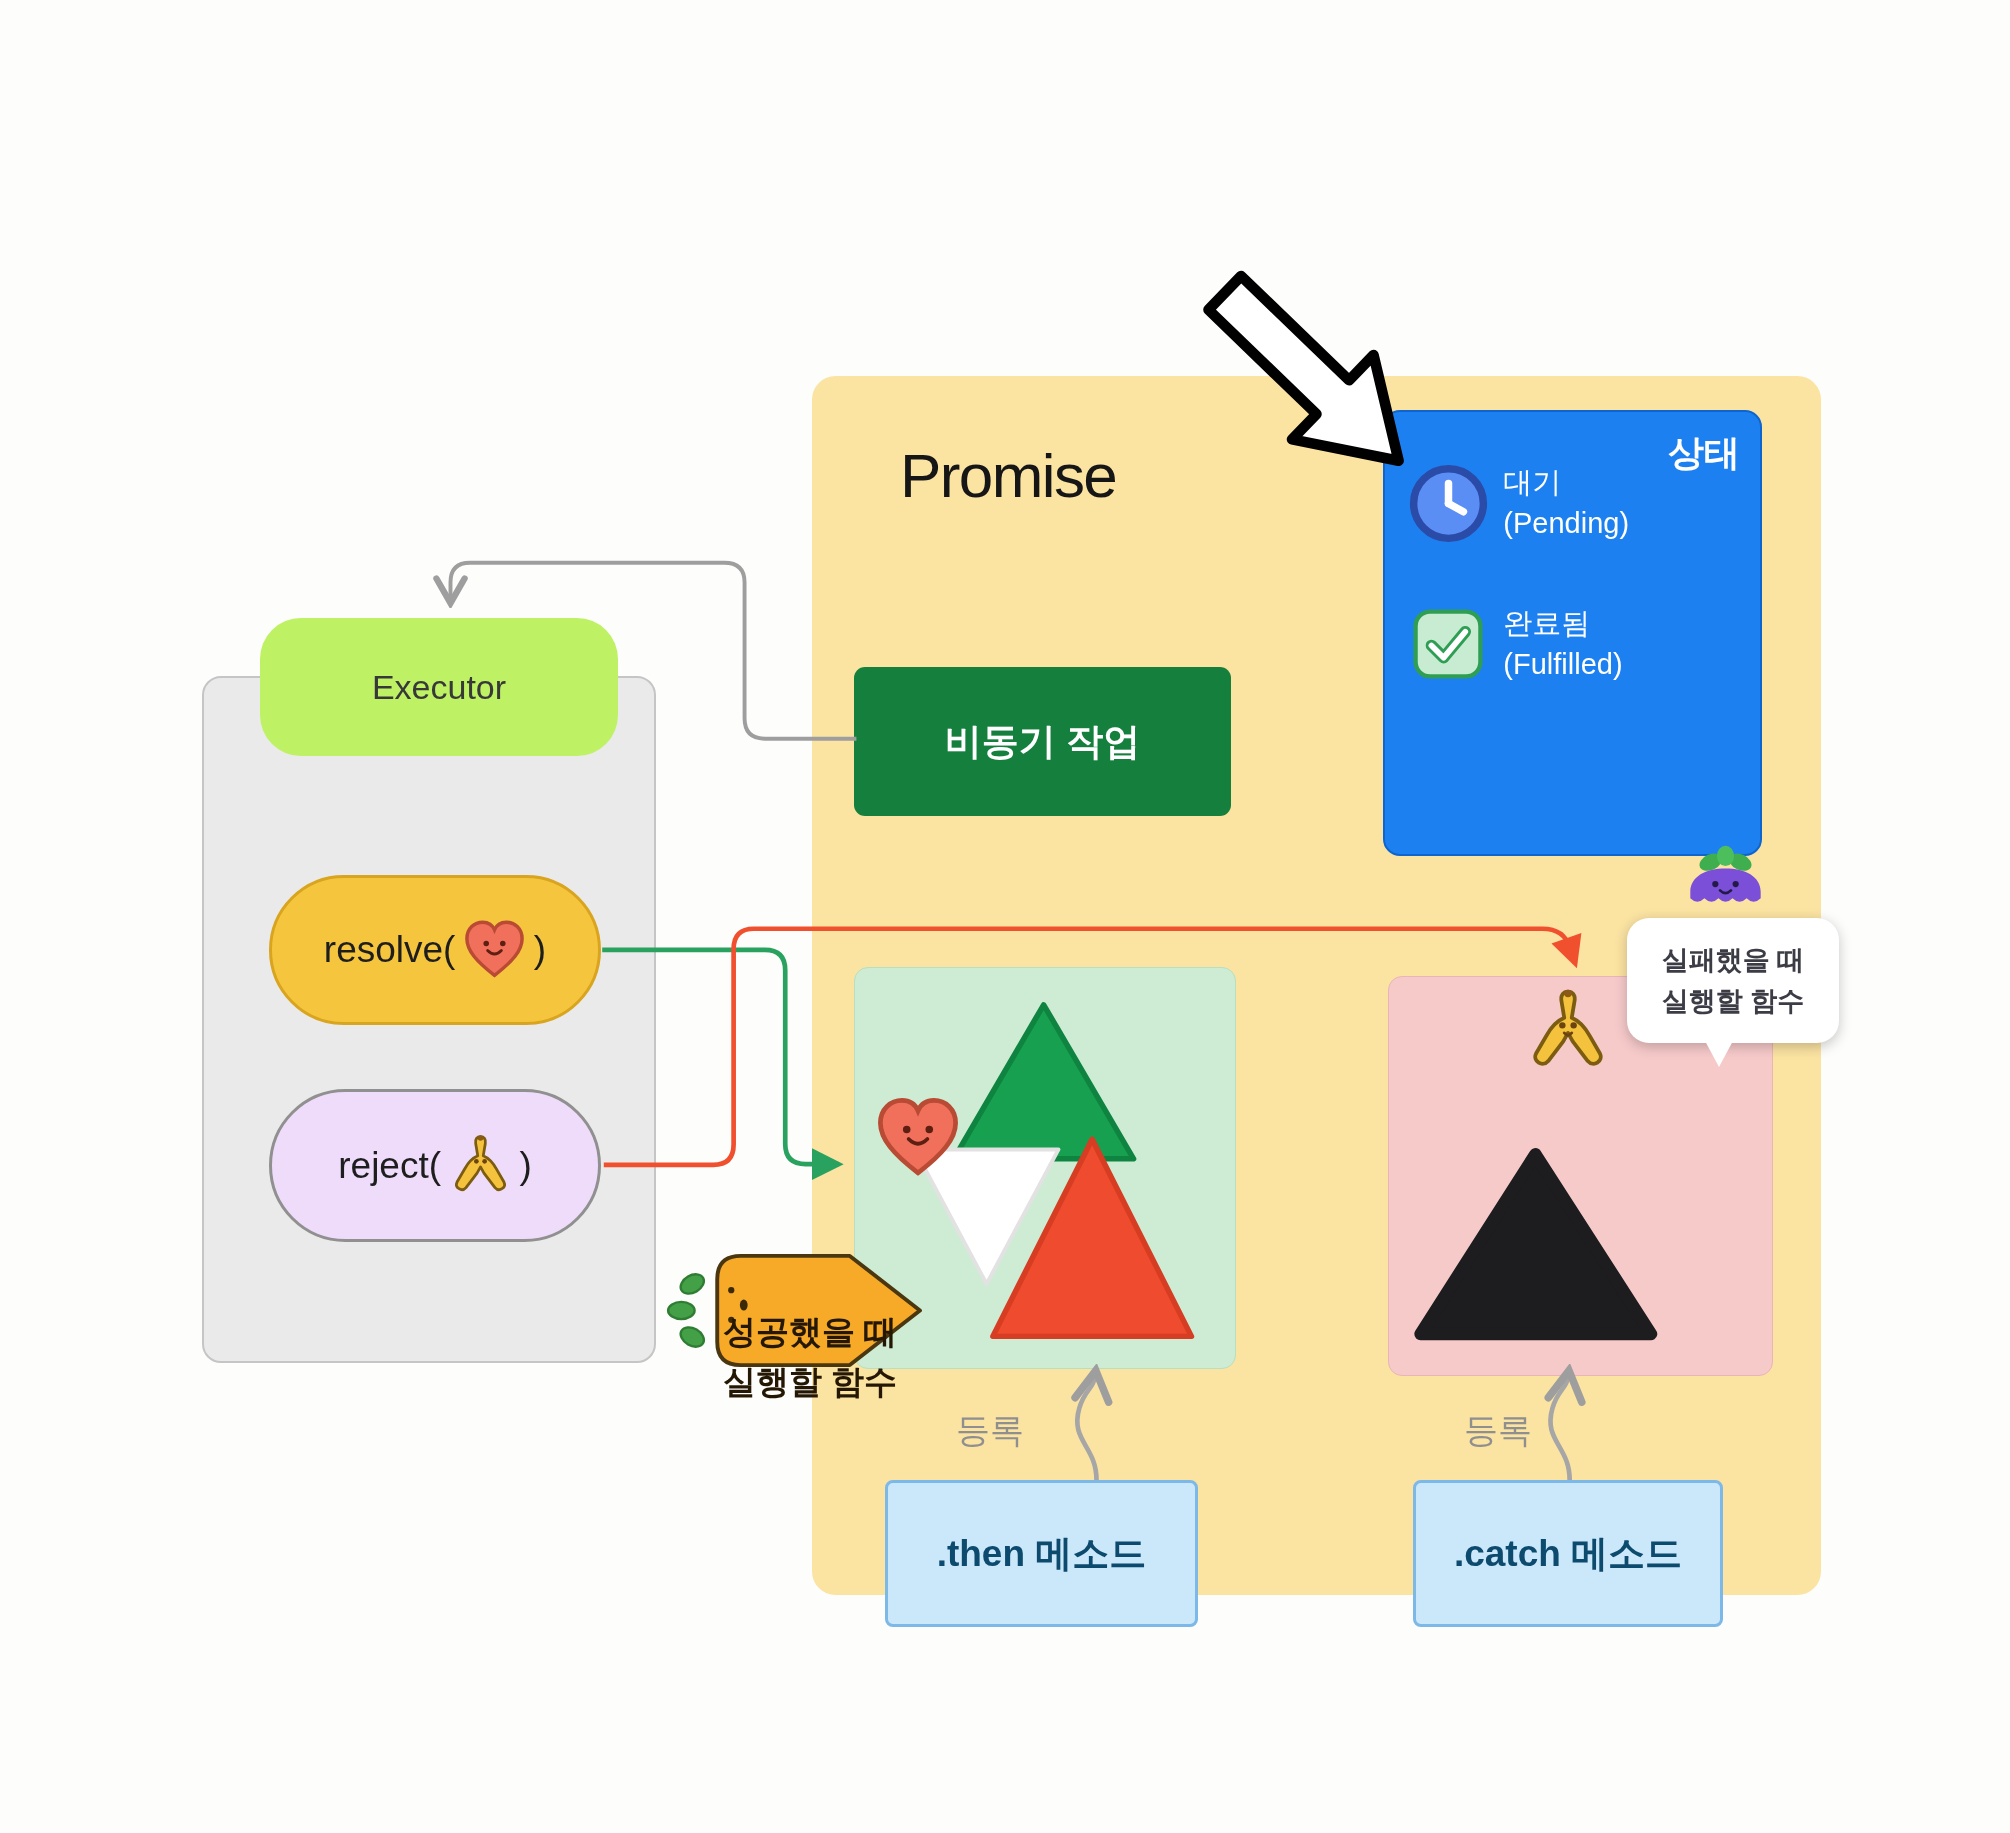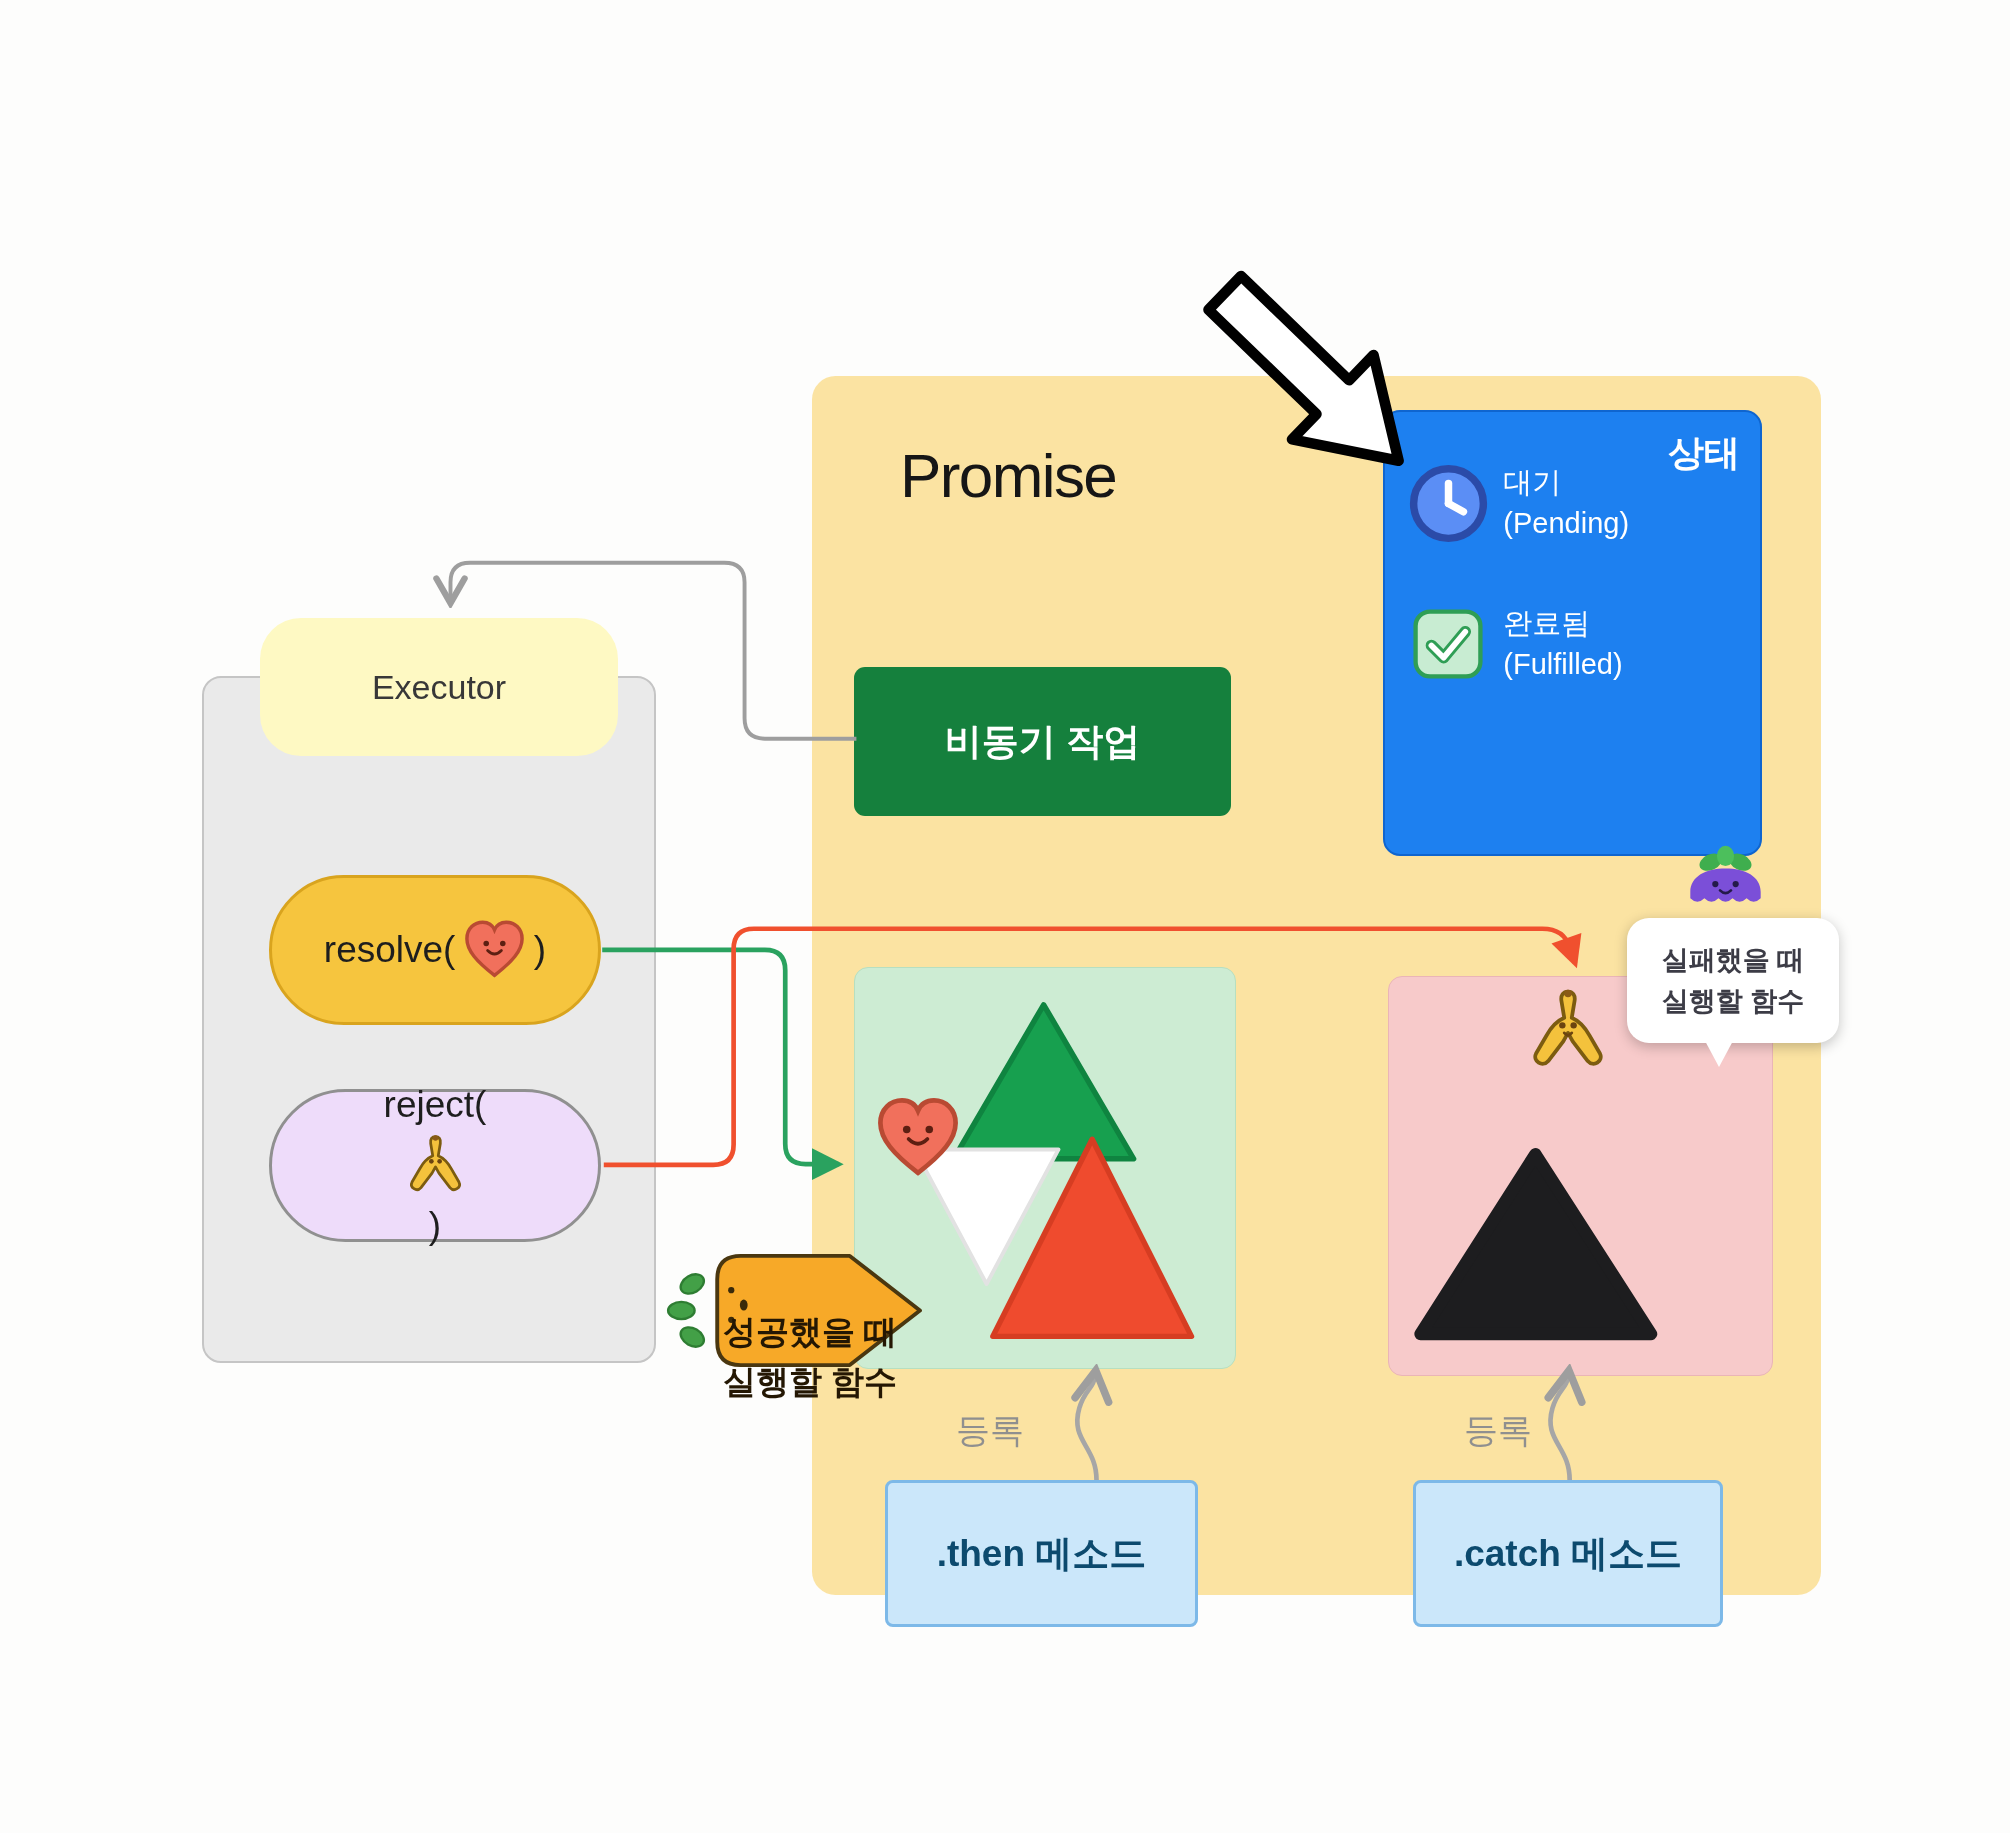--- a/index.html
+++ b/index.html
@@ -38,29 +38,29 @@
     background:#cdecd3; border:1.6px solid #b7dfc0; border-radius:14px; z-index:2; }
   .rejected-box { left:1388px; top:976px; width:385px; height:400px;
     background:#f7caca; border:1.6px solid #eab5b7; border-radius:14px; z-index:2; }
   .heart-on-box { left:871px; top:1092px; width:94px; height:94px; z-index:12; }
   .banana-on-box { left:1521px; top:984px; width:94px; height:94px; z-index:12; }
 
   
   .executor-panel { left:202px; top:676px; width:454px; height:687px;
     background:#eaeaea; border:2.3px solid #c5c5c5; border-radius:19px; z-index:1; }
   .executor-tab { left:260px; top:618px; width:358px; height:138px;
-    background:#fef9c3; border-radius:41px; z-index:2;
+    background:#bef264; border-radius:41px; z-index:2;
     display:flex; align-items:center; justify-content:center;
     font-size:34px; color:#383838; }
   .pill { z-index:4; display:flex; align-items:center; justify-content:center;
     gap:4.7px; font-size:37px; color:#1e1e1e; }
   .resolve-pill { left:269px; top:875px; width:332px; height:150px;
     border-radius:75px; background:#f6c53e; border:3.9px solid #d9a41e; }
   .reject-pill { left:269px; top:1089px; width:332px; height:153px;
-    border-radius:77px; background:#eedcfa; border:3.1px solid #909090;flex-direction:column; }
+    border-radius:77px; background:#eedcfa; border:3.1px solid #909090; }
   .pill .inline-icon { width:69px; height:69px; }
 
   
   .method-box { background:#cbe7fa; border:3.1px solid #7db9e8; border-radius:7.8px;
     display:flex; align-items:center; justify-content:center;
     font-size:37px; font-weight:700; color:#0c4a6e; z-index:3; }
   .then-box { left:885px; top:1480px; width:313px; height:147px; }
   .catch-box { left:1413px; top:1480px; width:310px; height:147px; }
   .register-label { font-size:34px; color:#8f8f8f; z-index:3; }
   .register-then { left:956px; top:1408px; }

